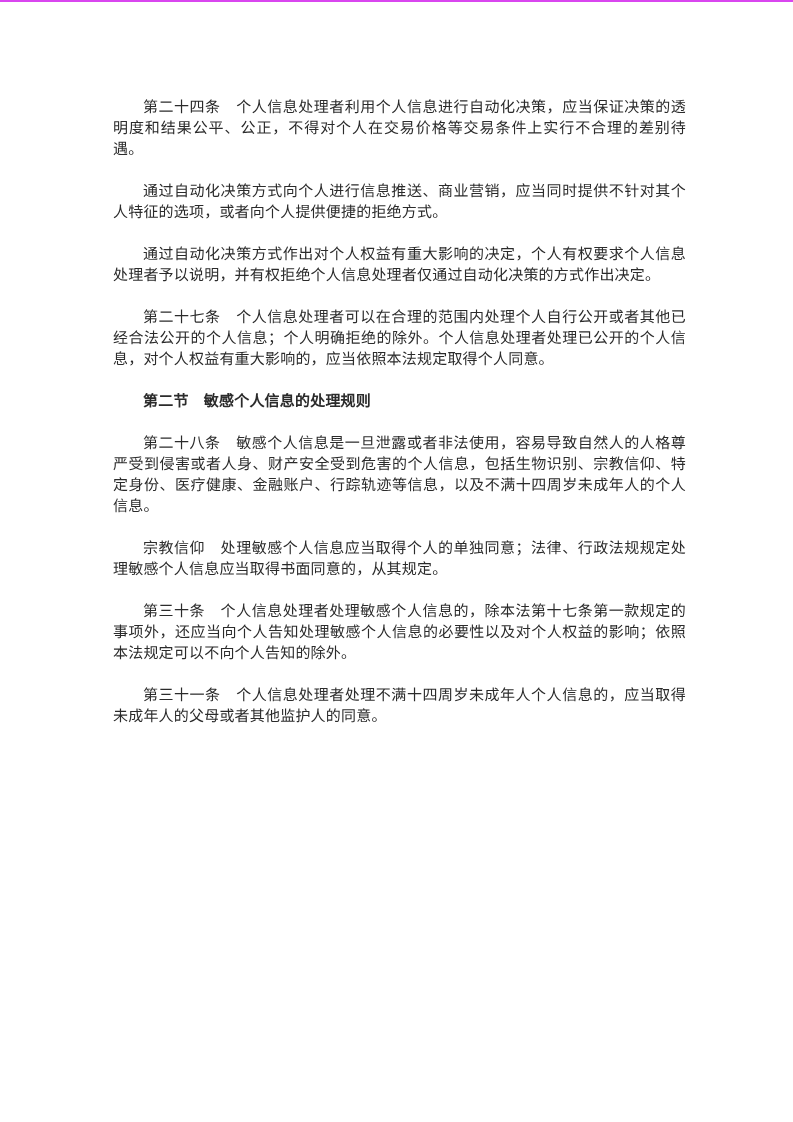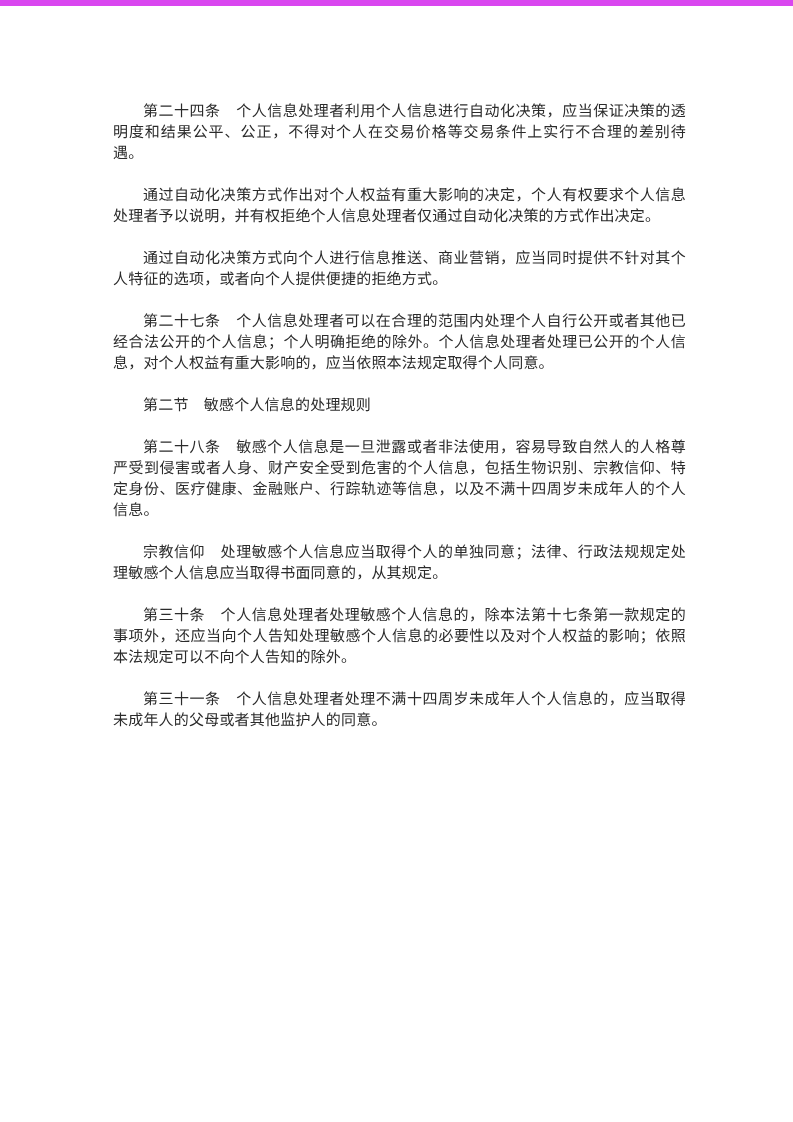--- a/index.html
+++ b/index.html
@@ -7,52 +7,52 @@
     padding: 0;
     background: #ffffff;
   }
   .page {
     position: relative;
     width: 793px;
     height: 1122px;
     background: #ffffff;
     overflow: hidden;
     box-sizing: border-box;
-    border-top: 6px solid #d946ef;
+    border-top: 2px solid #d946ef;
   }
   .content {
     position: absolute;
     left: 113px;
     top: 95px;
     width: 573px;
   }
   .para {
     margin: 0 0 21px 0;
     padding: 0;
     font-family: "Liberation Serif", "DejaVu Serif", serif;
     font-size: 15px;
     line-height: 21px;
     color: #2b2b2b;
     text-indent: 2em;
     text-align: justify;
     letter-spacing: 0.2px;
     word-break: break-all;
   }
   .section-heading {
-    font-weight: normal; 
+    font-weight: bold; 
   }
 </style>
 </head>
 <body>
 
 <div class="page">
   <div class="content">
     <p class="para">第二十四条　个人信息处理者利用个人信息进行自动化决策，应当保证决策的透明度和结果公平、公正，不得对个人在交易价格等交易条件上实行不合理的差别待遇。</p>
+    <p class="para">通过自动化决策方式向个人进行信息推送、商业营销，应当同时提供不针对其个人特征的选项，或者向个人提供便捷的拒绝方式。</p>
     <p class="para">通过自动化决策方式作出对个人权益有重大影响的决定，个人有权要求个人信息处理者予以说明，并有权拒绝个人信息处理者仅通过自动化决策的方式作出决定。</p>
-    <p class="para">通过自动化决策方式向个人进行信息推送、商业营销，应当同时提供不针对其个人特征的选项，或者向个人提供便捷的拒绝方式。</p>
     <p class="para">第二十七条　个人信息处理者可以在合理的范围内处理个人自行公开或者其他已经合法公开的个人信息；个人明确拒绝的除外。个人信息处理者处理已公开的个人信息，对个人权益有重大影响的，应当依照本法规定取得个人同意。</p>
     <p class="para section-heading">第二节　敏感个人信息的处理规则</p>
     <p class="para">第二十八条　敏感个人信息是一旦泄露或者非法使用，容易导致自然人的人格尊严受到侵害或者人身、财产安全受到危害的个人信息，包括生物识别、宗教信仰、特定身份、医疗健康、金融账户、行踪轨迹等信息，以及不满十四周岁未成年人的个人信息。</p>
     <p class="para">宗教信仰　处理敏感个人信息应当取得个人的单独同意；法律、行政法规规定处理敏感个人信息应当取得书面同意的，从其规定。</p>
     <p class="para">第三十条　个人信息处理者处理敏感个人信息的，除本法第十七条第一款规定的事项外，还应当向个人告知处理敏感个人信息的必要性以及对个人权益的影响；依照本法规定可以不向个人告知的除外。</p>
     <p class="para">第三十一条　个人信息处理者处理不满十四周岁未成年人个人信息的，应当取得未成年人的父母或者其他监护人的同意。</p>
   </div>
 </div>
 
 </body></html>

